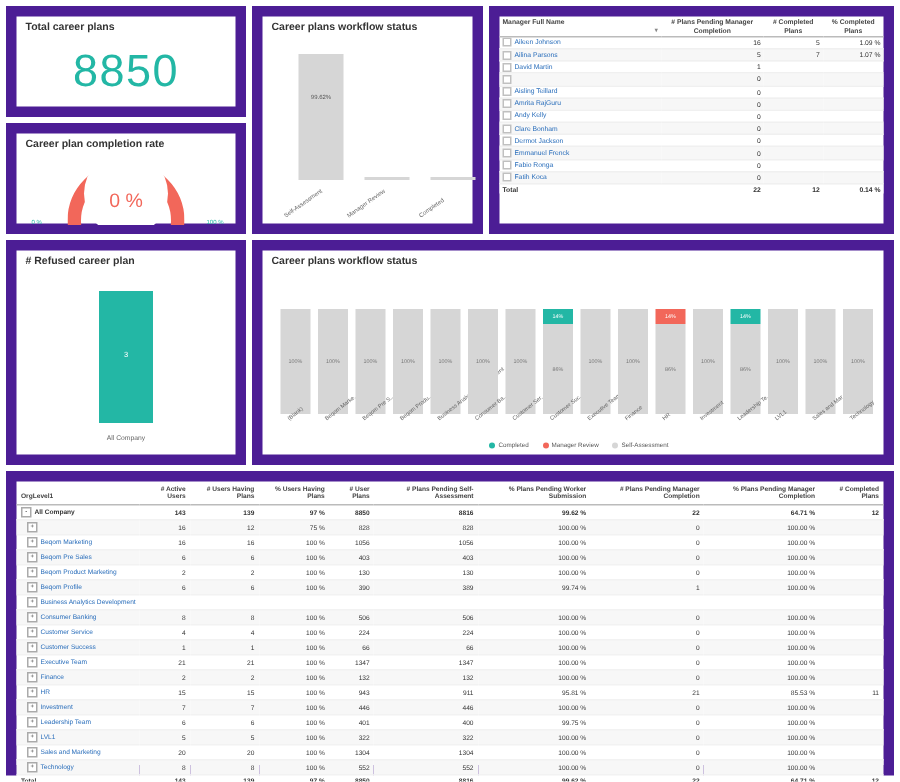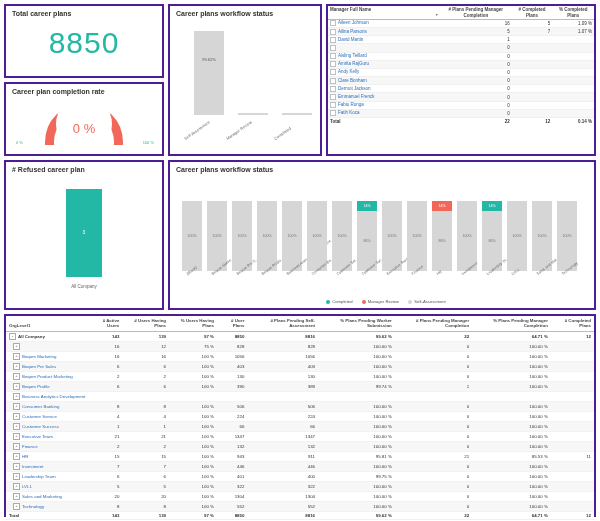--- a/index.html
+++ b/index.html
@@ -8,21 +8,21 @@
     background:#ffffff;
     font-family:"Liberation Sans", sans-serif;
     font-size:5px;
     color:#333;
     overflow:hidden;
     position:relative;
   }
   .panel{
     position:absolute;
     background:#ffffff;
-    border:2px solid #4c1d95;
+    border:7px solid #4c1d95;
     box-sizing:border-box;
   }
   .panel-title{
     font-size:7px;
     font-weight:bold;
     color:#333;
     padding:4px 6px 2px 6px;
   }
   
   #total-plans{left:4px;top:4px;width:160px;height:74px;}

